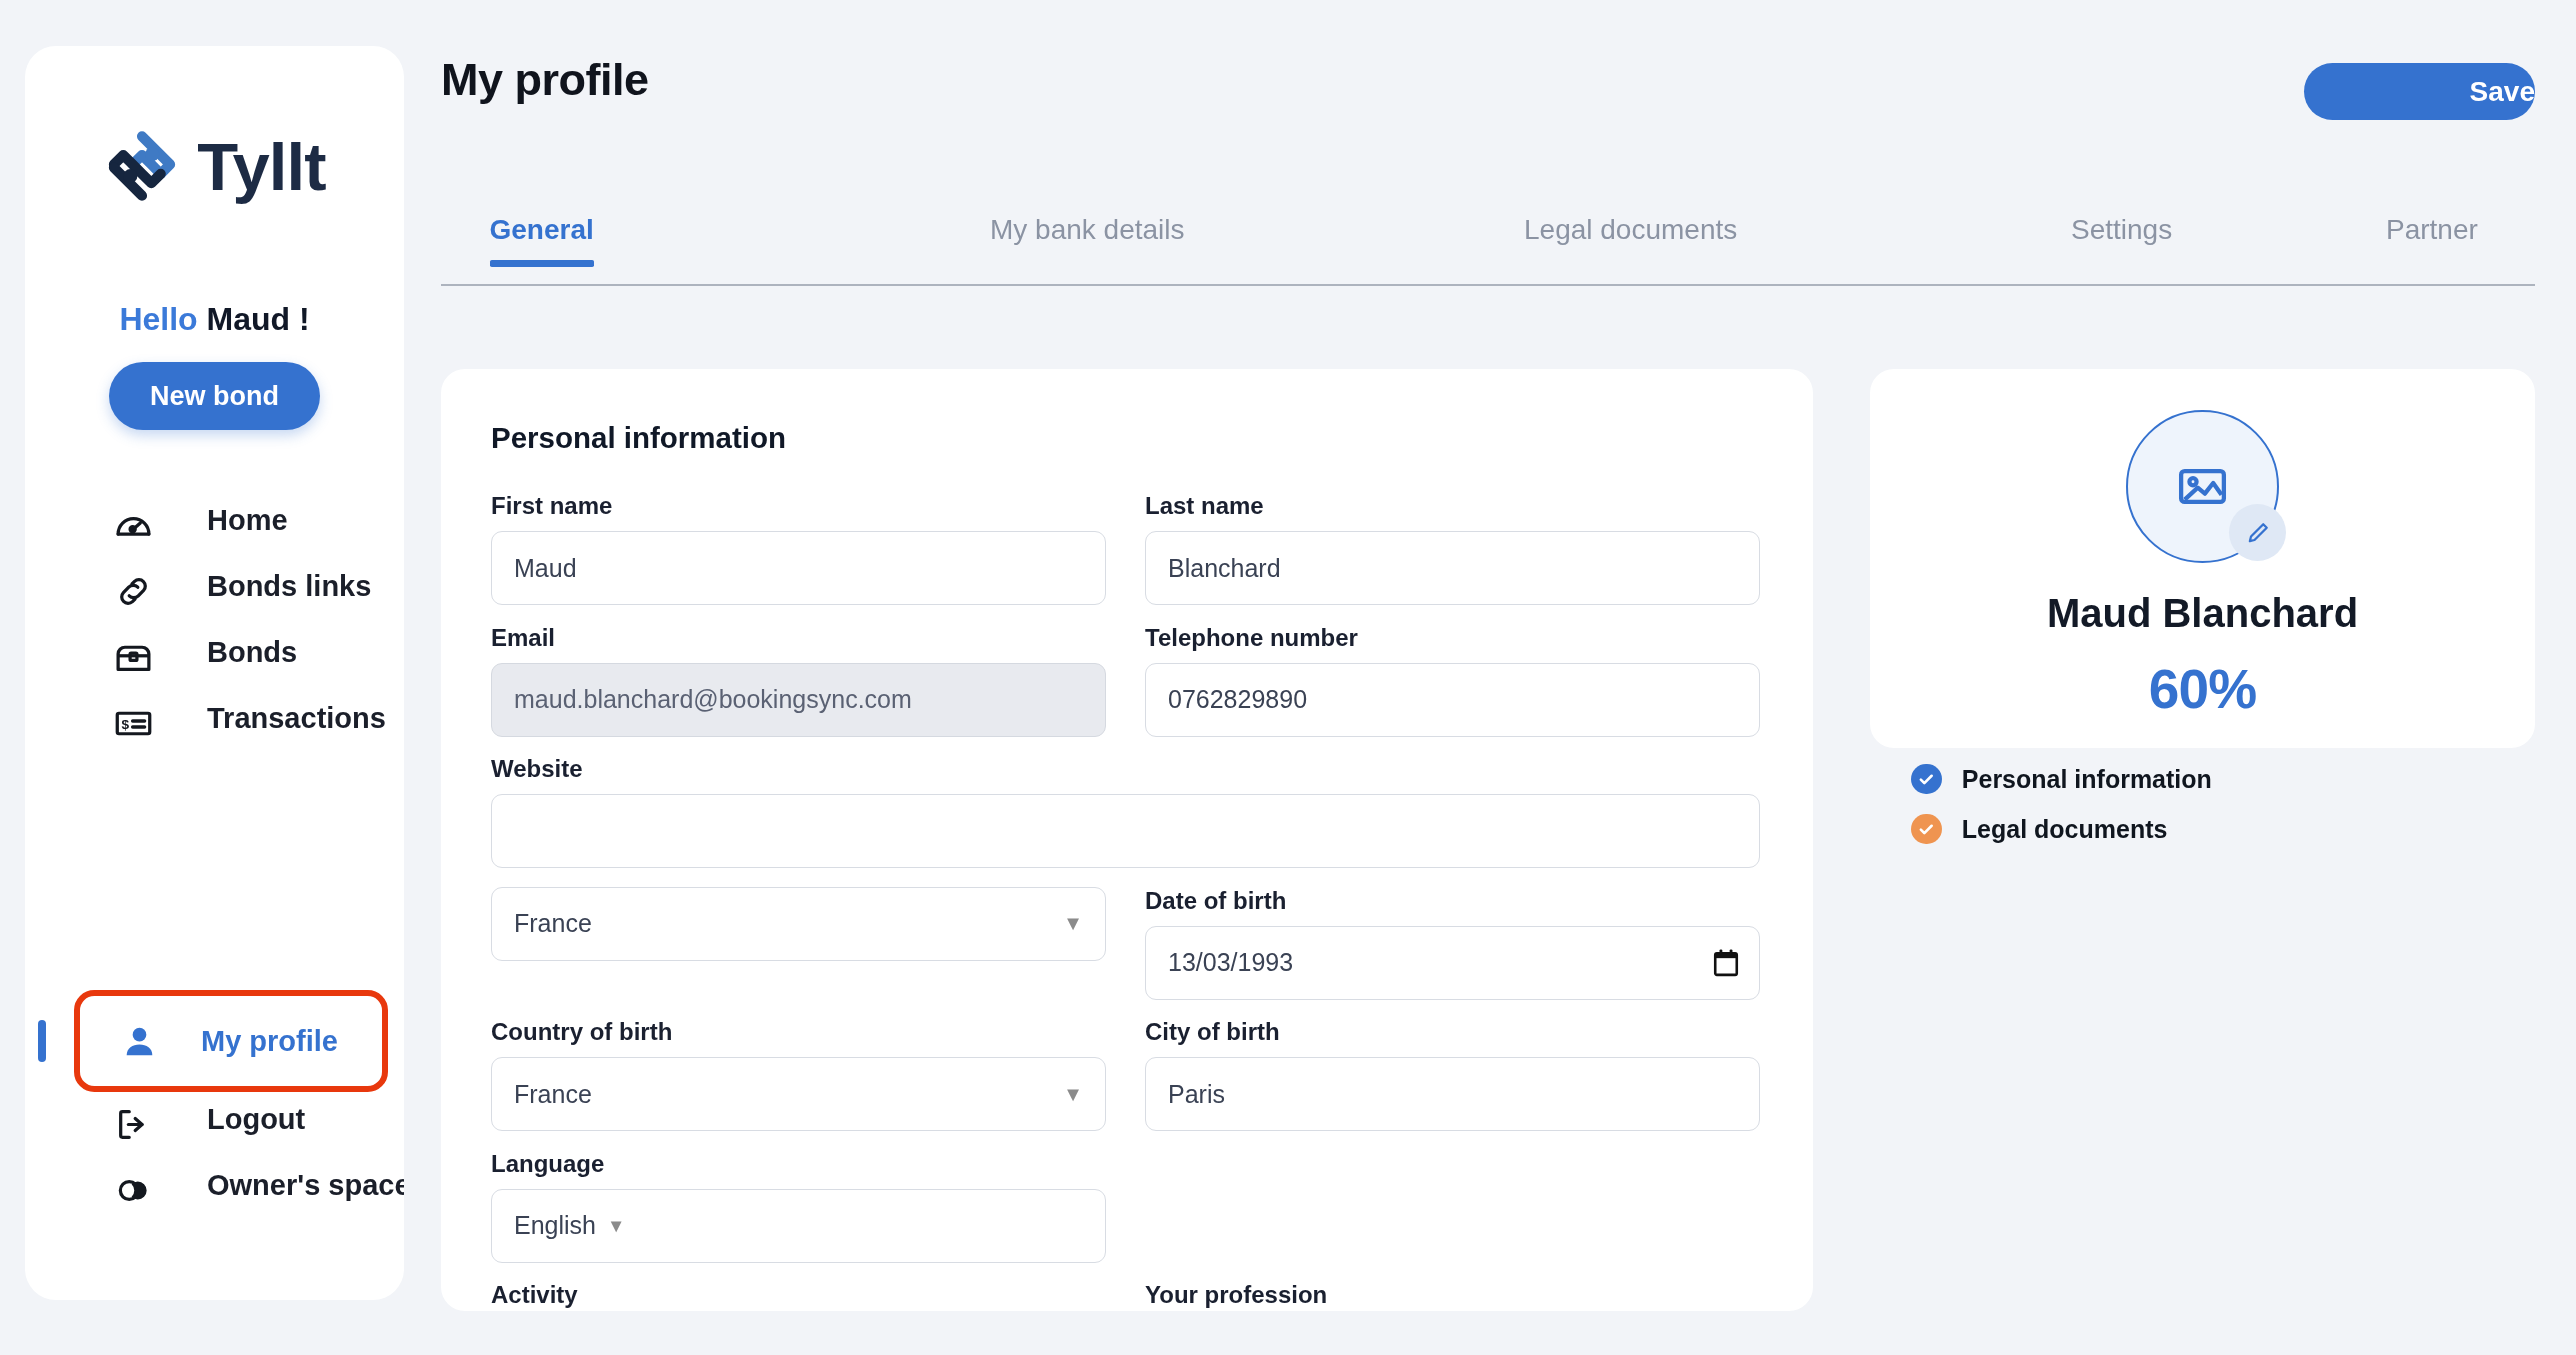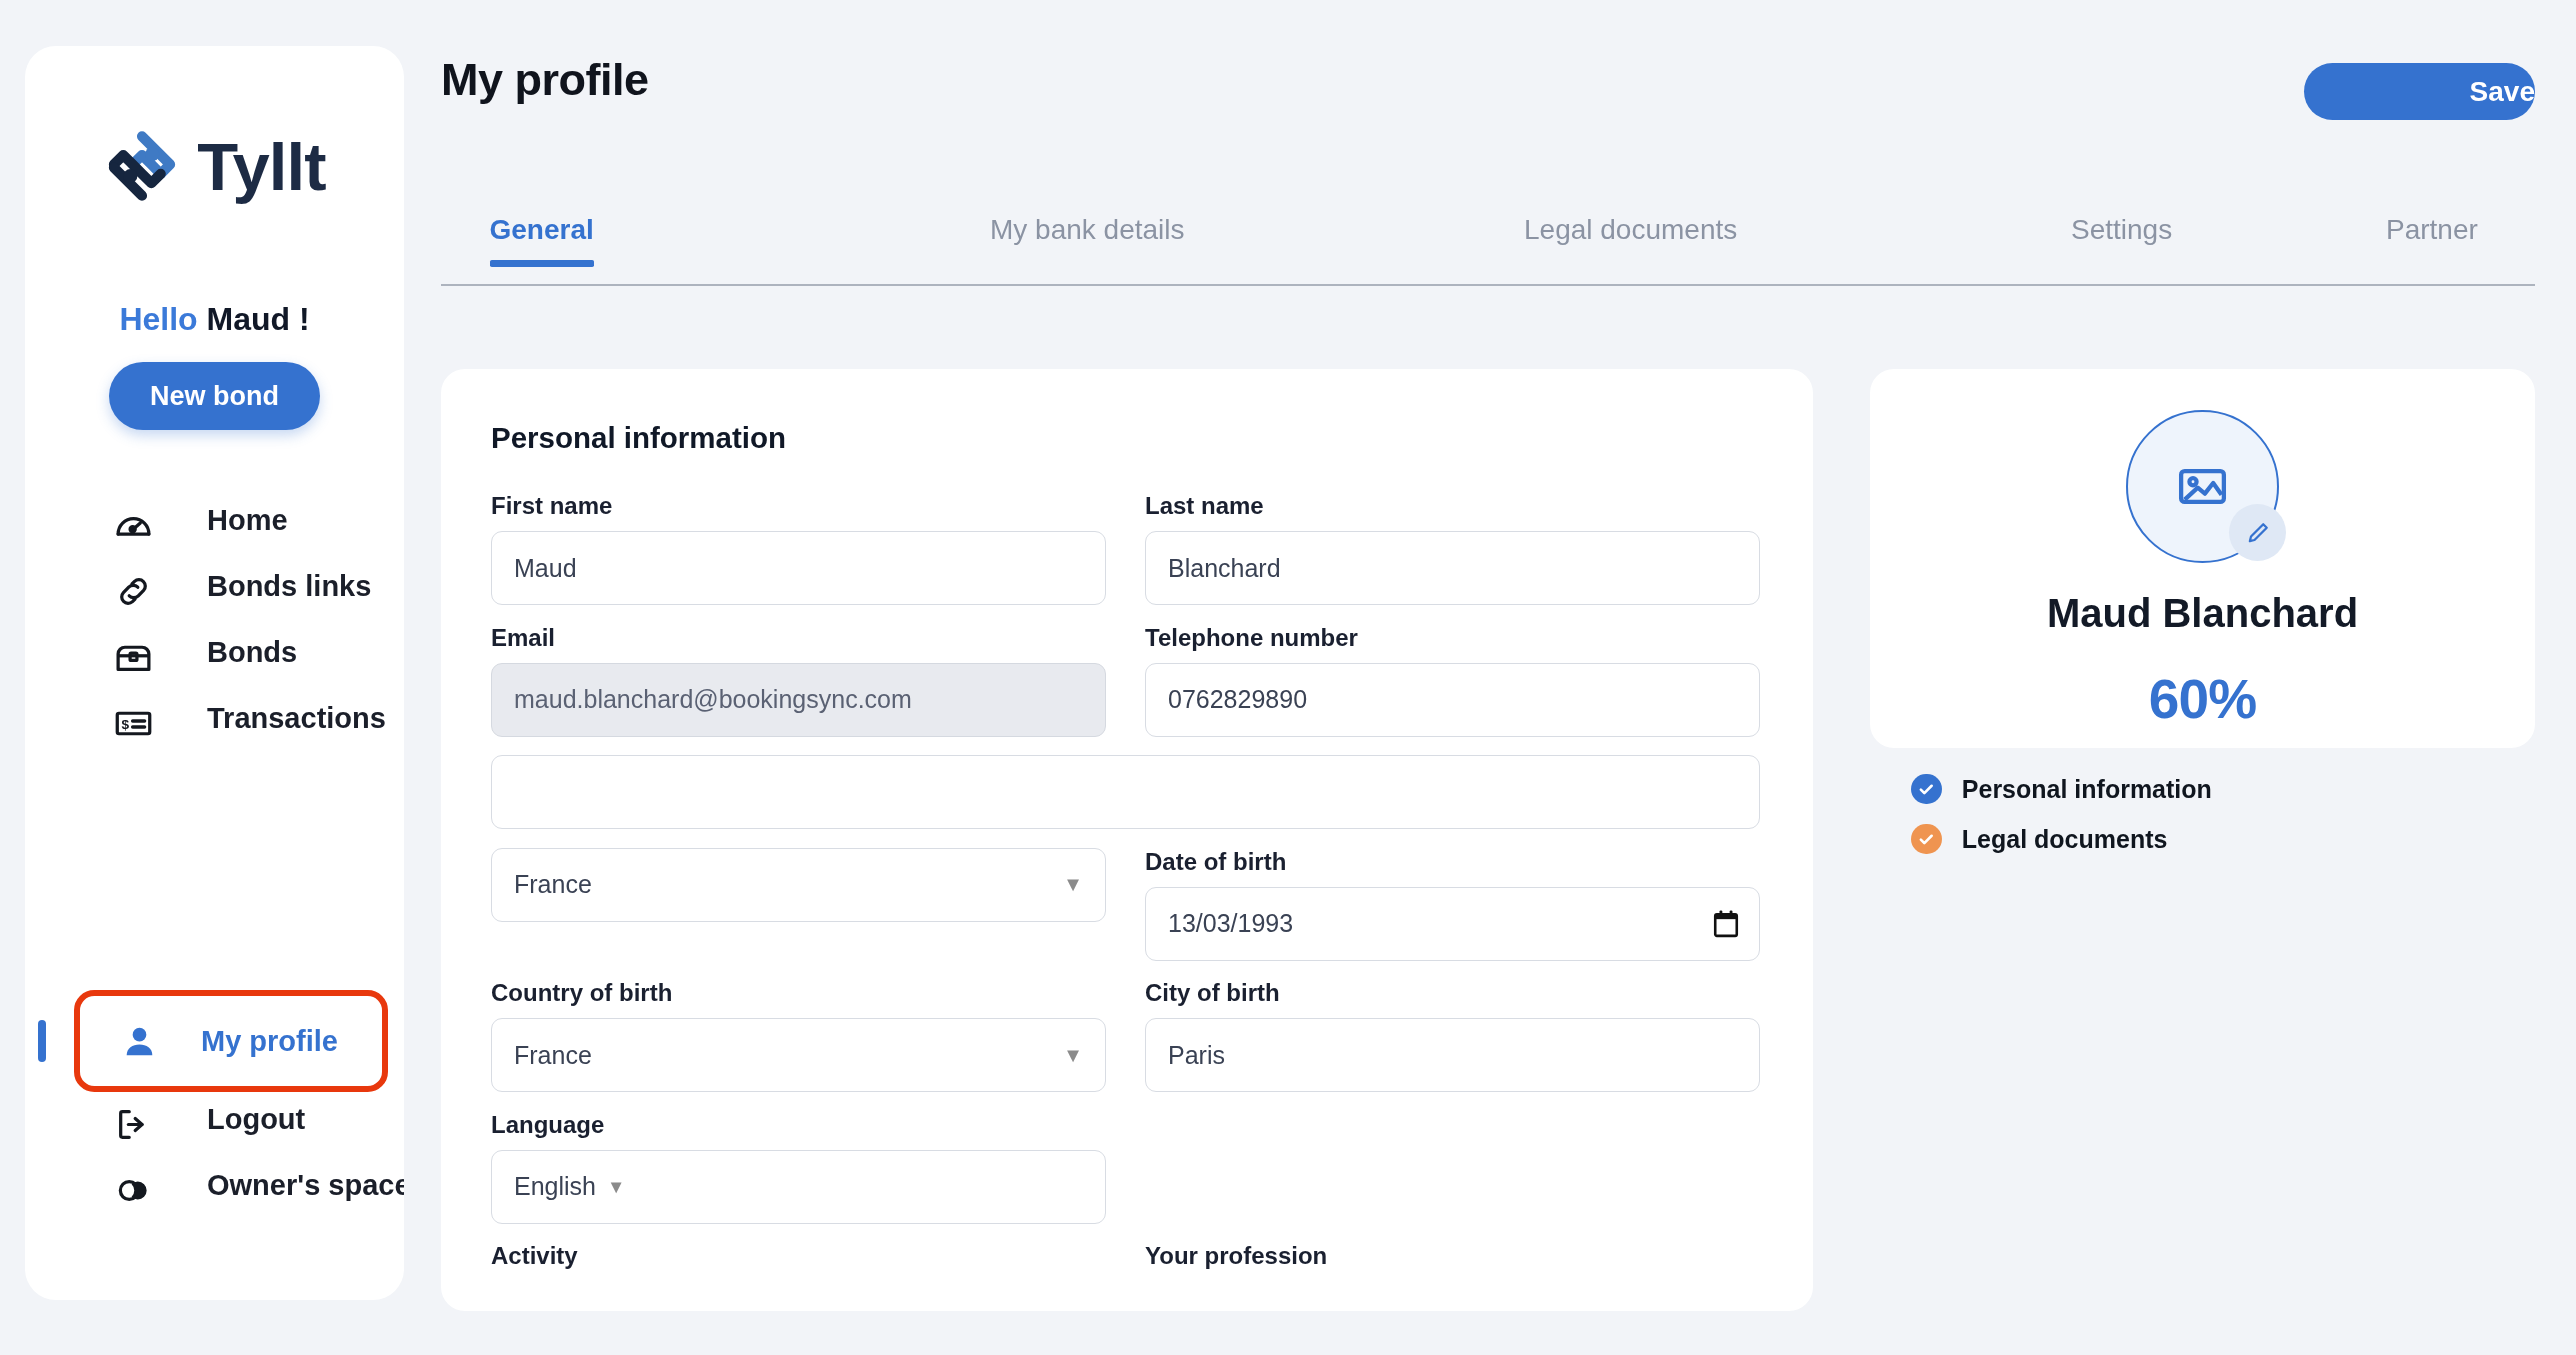--- a/index.html
+++ b/index.html
@@ -288,21 +288,21 @@
     font-size: 40px;
     font-weight: 700;
     color: #131a27;
     margin-top: 28px;
   }
   #profile-percent {
     text-align: center;
     font-size: 55px;
     font-weight: 700;
     color: #3572cf;
-    margin-top: 31px;
+    margin-top: 21px;
     letter-spacing: -0.9px;
   }
   #checklist { margin-top: 33px; padding-left: 41px; }
   .check-row {
     display: flex;
     align-items: center;
     gap: 20.3px;
     height: 50px;
   }
   .check-dot {
@@ -462,20 +462,21 @@
           <div class="field-input disabled">maud.blanchard@bookingsync.com</div>
         </div>
         <div class="field half">
           <div class="field-label">Telephone number</div>
           <div class="field-input">0762829890</div>
         </div>
       </div>
 
       <div class="form-row">
         <div class="field full">
+          <div class="field-label">Website</div>
           <div class="field-input"></div>
         </div>
       </div>
 
       <div class="form-row">
         <div class="field half">
           <div class="field-input select">
             <span>France</span>
             <span class="sel-caret">▼</span>
           </div>

